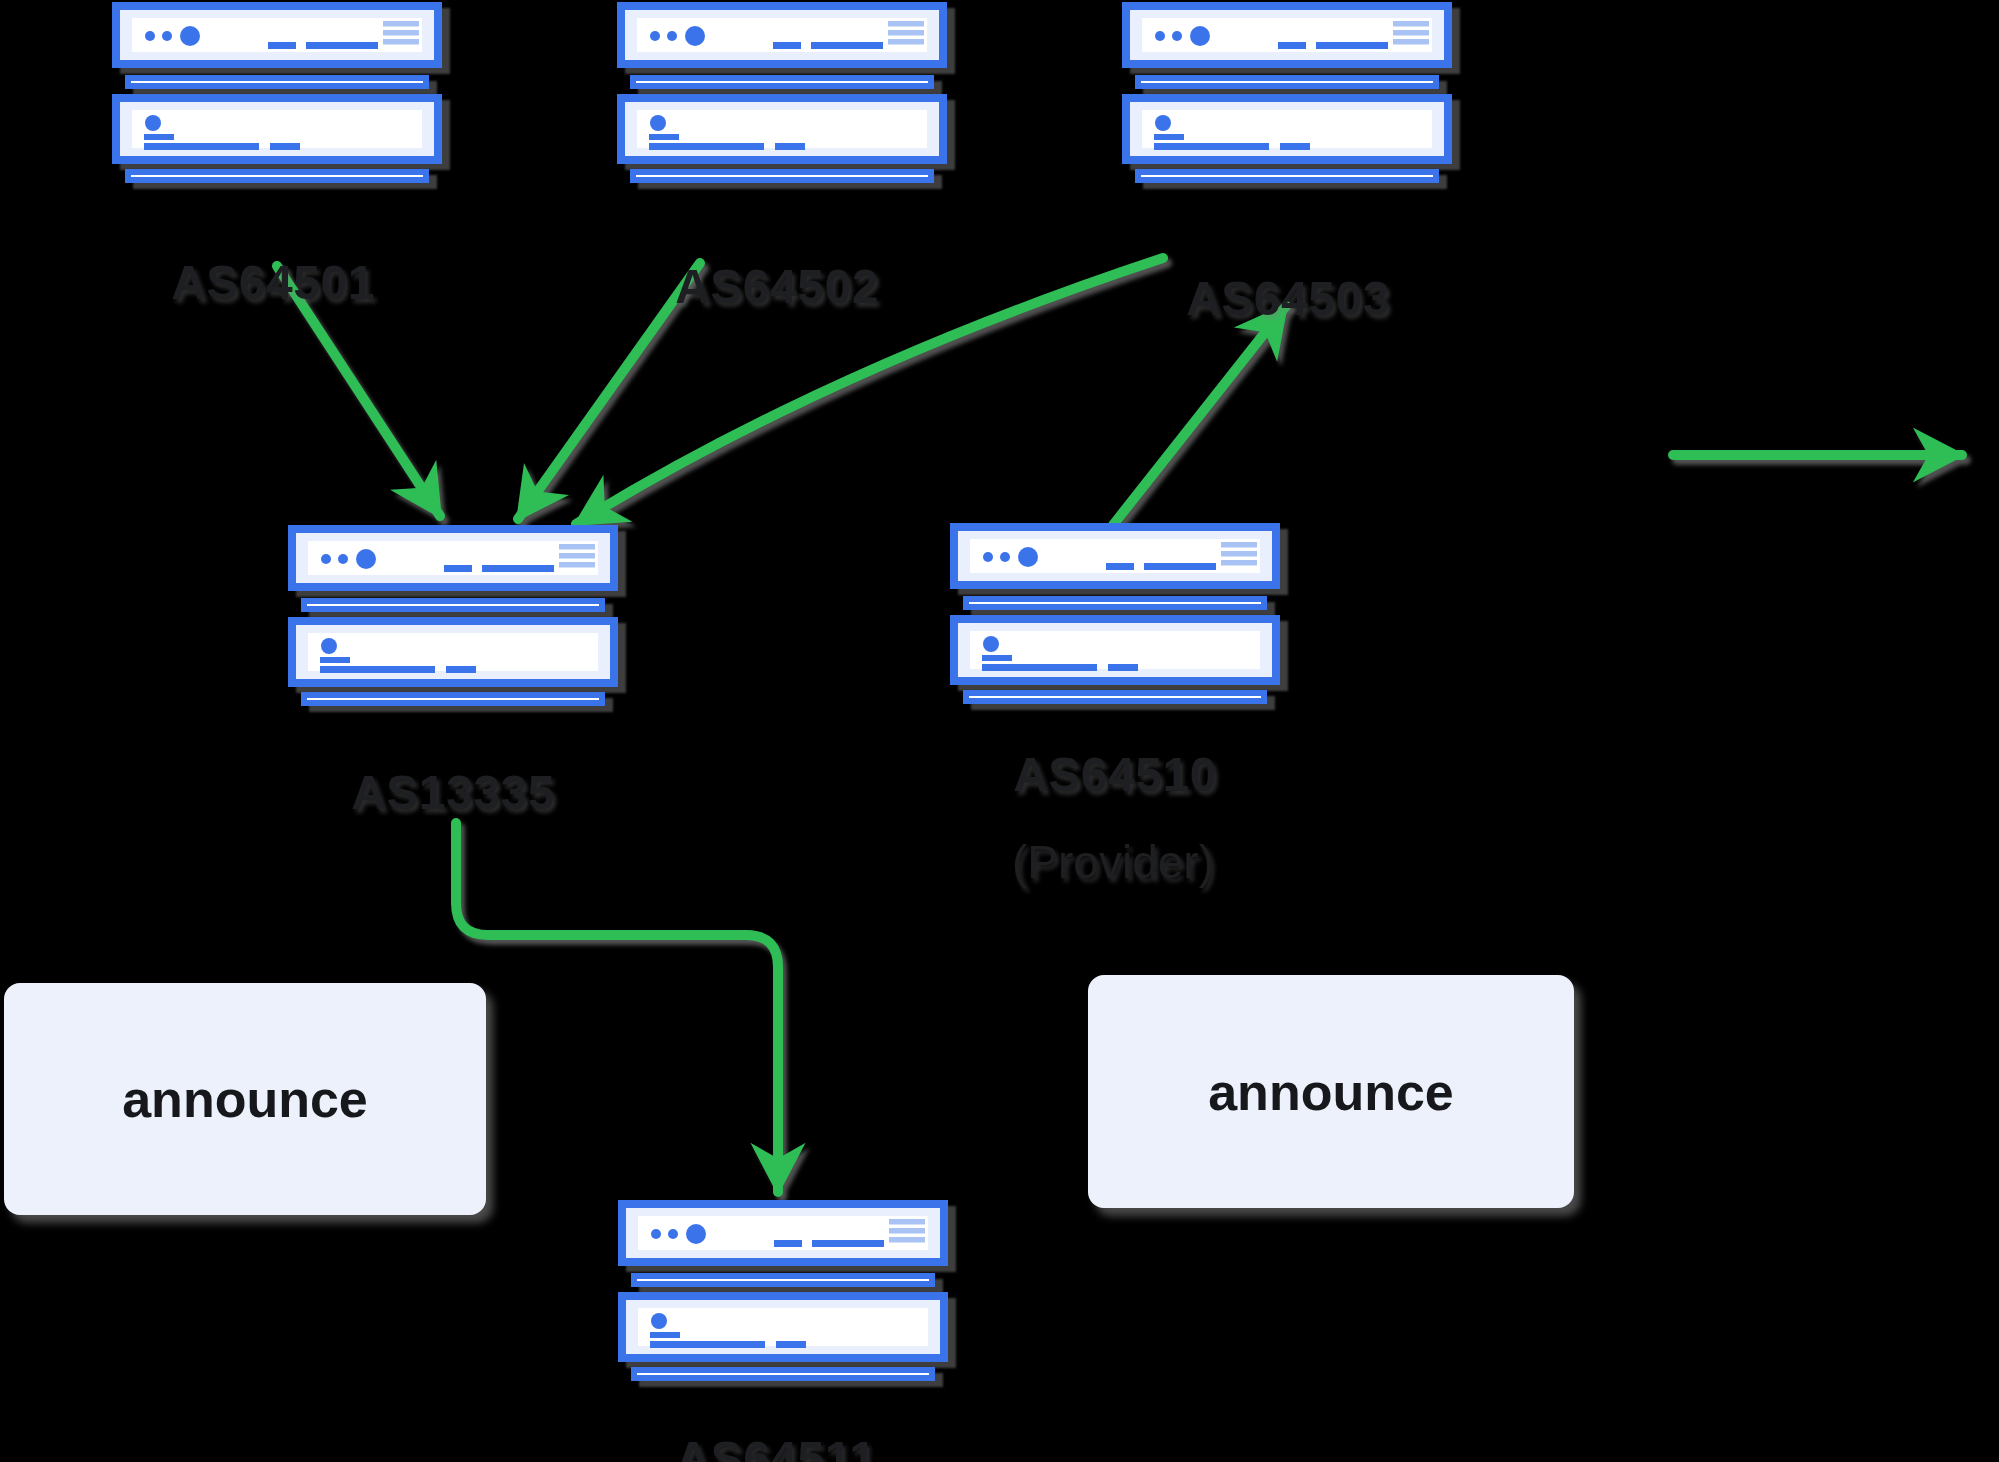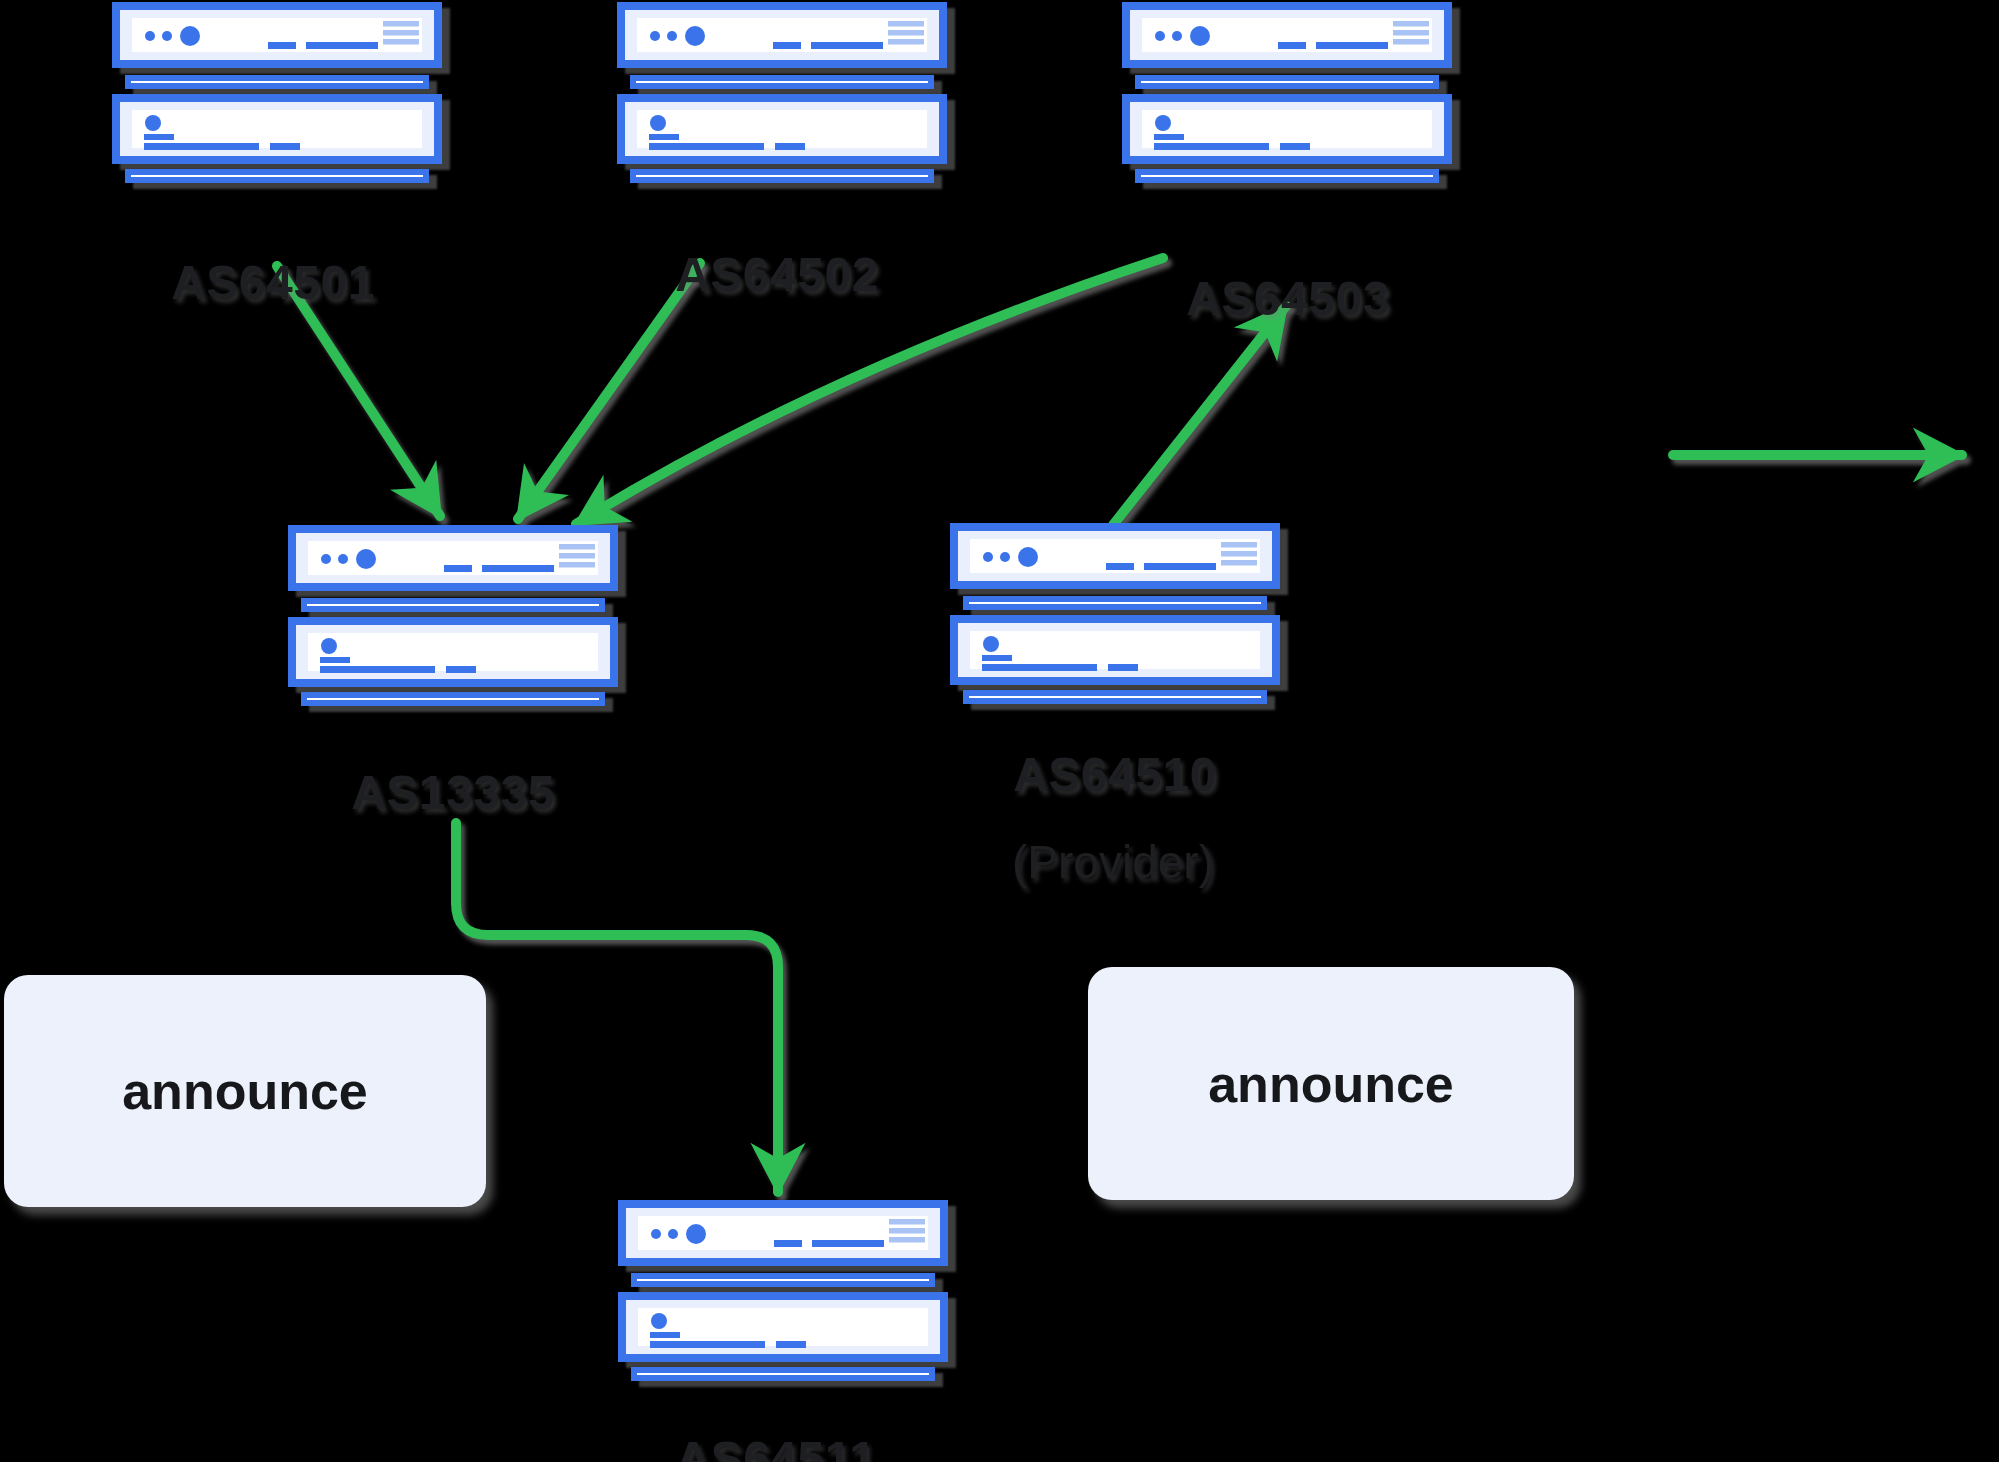--- a/index.html
+++ b/index.html
@@ -22,24 +22,25 @@
     text-shadow:3px 4px 4px rgba(130,130,130,0.35);
     margin-top:43px;
   }
   .node-sublabel{
     position:absolute;transform:translateX(-50%);
     font-size:46px;font-weight:400;color:#1e1f22;white-space:nowrap;
     text-shadow:3px 4px 4px rgba(130,130,130,0.35);
     margin-top:21px;
   }
   .announce-box{
-    position:absolute;border-radius:24px;background:#edf1fb;
+    position:absolute;border-radius:16px;background:#edf1fb;
     box-shadow:7px 8px 8px rgba(135,135,135,0.55);
     display:flex;flex-direction:row;align-items:center;justify-content:center;gap:16px;
     color:#17181c;
+    margin-top:8px;
   }
   .announce-title{font-size:52px;font-weight:700;line-height:1;}
   .announce-value{font-size:52px;font-weight:400;line-height:1;}
   .announce-value .suffix{font-weight:700;}
 </style>
 </head>
 <body>
 
 <div class="canvas">
 
@@ -97,21 +98,21 @@
       <use href="#router-sym"></use>
     </svg>
   <svg class="router" style="left:950px;top:523px">
       <use href="#router-sym"></use>
     </svg>
   <svg class="router" style="left:618px;top:1200px">
       <use href="#router-sym"></use>
     </svg>
 
   <div class="node-label" style="left:273px;top:212px">AS64501</div>
-  <div class="node-label" style="left:777px;top:204px">AS64502</div>
+  <div class="node-label" style="left:777px;top:216px">AS64502</div>
   <div class="node-label" style="left:1288px;top:228px">AS64503</div>
   <div class="node-label" style="left:453px;top:722px">AS13335</div>
   <div class="node-label" style="left:1115px;top:704px">AS64510</div>
   <div class="node-sublabel" style="left:1113px;top:814px">(Provider)</div>
   <div class="node-label" style="left:776px;top:1388px">AS64511</div>
 
   <div class="announce-box" style="left:4px;top:975px;width:482px;height:232px">
     <div class="announce-title">announce</div>
   </div>
 

